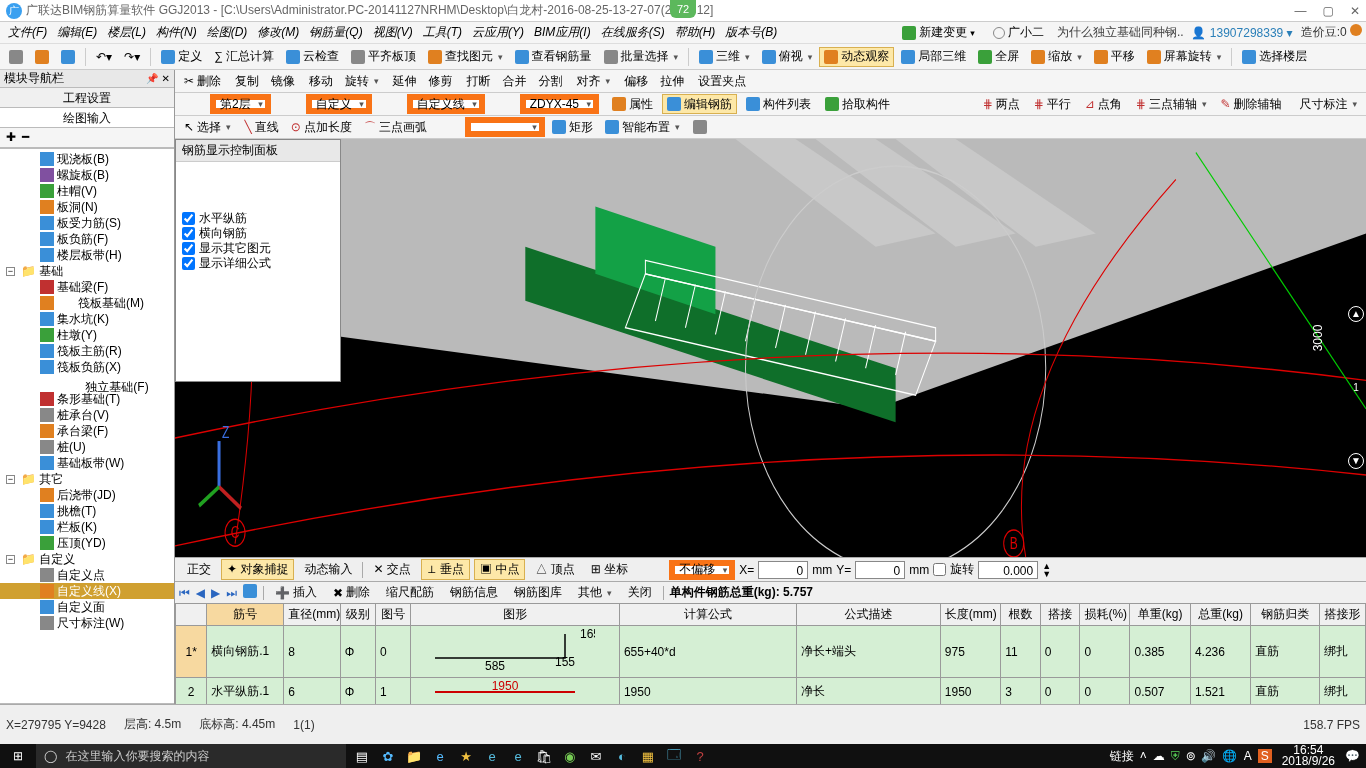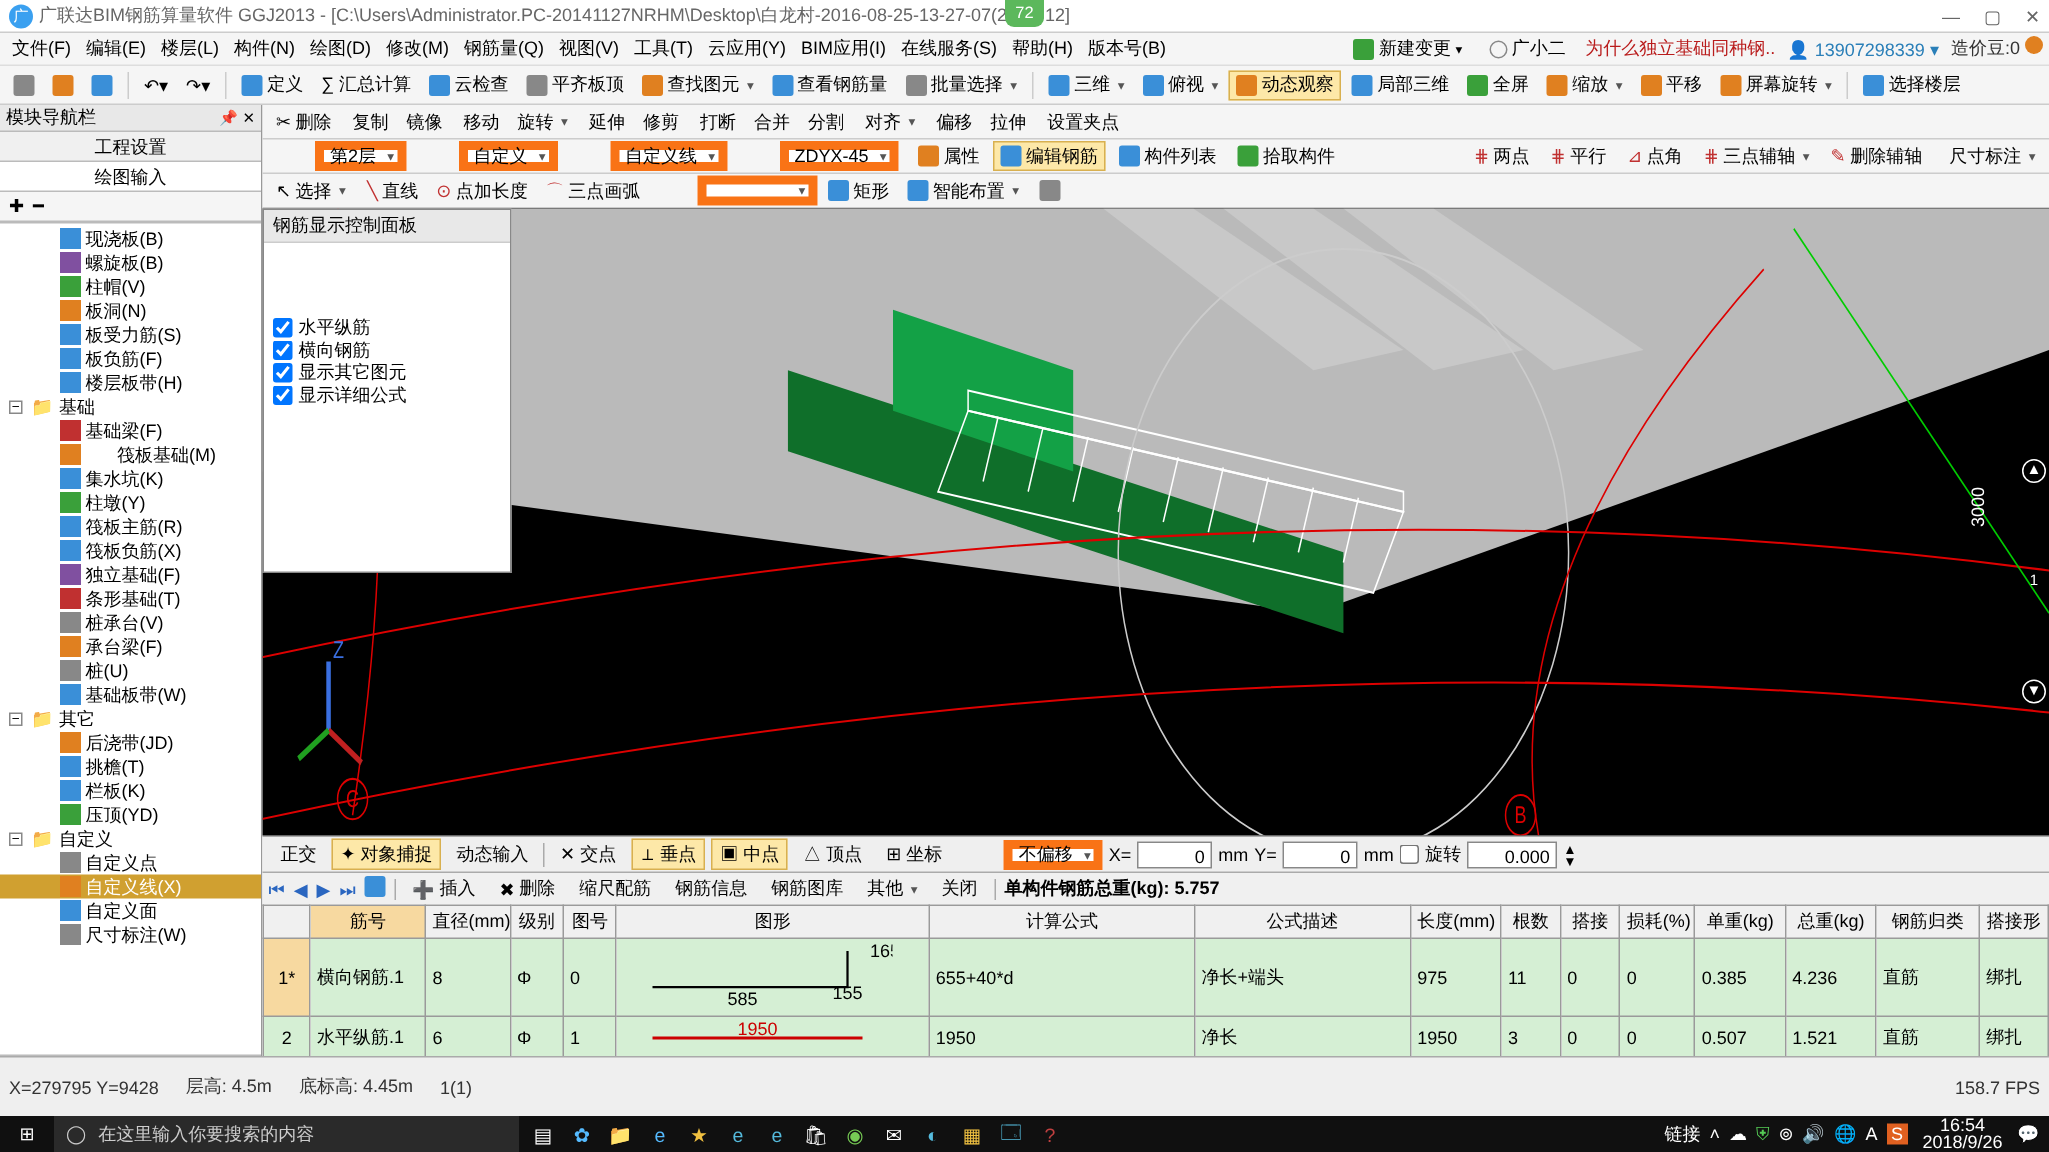--- a/index.html
+++ b/index.html
@@ -9,23 +9,23 @@
 .titlebar { height: 22px; background: #fff; display: flex; align-items: center; padding: 0 6px; border-bottom: 1px solid #ccc; }
 .titlebar .icon { width: 16px; height: 16px; background: #3aa0f0; border-radius: 50%; margin-right: 4px; display:flex;align-items:center;justify-content:center;color:#fff;font-size:10px; }
 .titlebar .title { color: #666; flex: 1; white-space:nowrap; overflow:hidden; }
 .titlebar .badge { position:absolute; left:50%; top:0; transform:translateX(-50%); width:26px;height:18px;border-radius:0 0 6px 6px;background:#5cb85c;color:#fff;text-align:center;line-height:18px;font-size:11px; }
 .winbtns { display: flex; gap: 16px; color:#666; }
 .winbtns span { cursor:pointer; }
 
 
 .menubar { height: 22px; background: #f5f5f5; display: flex; align-items: center; padding: 0 4px; border-bottom: 1px solid #ddd; }
 .menubar .items { display:flex; gap:2px; }
-.menubar .items span { padding: 2px 4px; cursor:pointer; }
+.menubar .items span { padding: 2px 4px; cursor:pointer;font-style:italic; }
 .menubar .right { margin-left:auto; display:flex; align-items:center; gap:8px; }
-.menubar .link { color:#b91c1c; }
+.menubar .link { color:#404040; }
 .menubar .account { color:#2a7fb8; }
 .menubar .credit { color:#333; }
 
 
 .toolbar { height: 26px; background:#f5f5f5; border-bottom:1px solid #ccc; display:flex; align-items:center; padding:0 4px; gap:2px; }
 .toolbar .sep { width:1px; height:18px; background:#ccc; margin:0 3px; }
 .tb-btn { height:20px; padding:1px 4px; display:inline-flex; align-items:center; gap:3px; border:1px solid transparent; cursor:pointer; white-space:nowrap; }
 .tb-btn.active { background:#fde8a8; border-color:#d8b050; }
 .tb-btn .ic { width:14px;height:14px; display:inline-block; }
 .dd::after { content:"▾"; font-size:9px; margin-left:2px; color:#555; }
@@ -288,21 +288,21 @@
           <span>柱墩(Y)</span>
         </div>
         <div class="tree-item" style="padding-left: 40px;">
           <span class="ti ic-blue"></span>
           <span>筏板主筋(R)</span>
         </div>
         <div class="tree-item" style="padding-left: 40px;">
           <span class="ti ic-blue"></span>
           <span>筏板负筋(X)</span>
         </div>
-        <div class="tree-item" style="padding-left: 40px;">
+        <div class="tree-item" style="padding-left: 60px; flex-direction: column;">
           <span class="ti ic-purple"></span>
           <span>独立基础(F)</span>
         </div>
         <div class="tree-item" style="padding-left: 40px;">
           <span class="ti ic-red"></span>
           <span>条形基础(T)</span>
         </div>
         <div class="tree-item" style="padding-left: 40px;">
           <span class="ti ic-gray"></span>
           <span>桩承台(V)</span>

